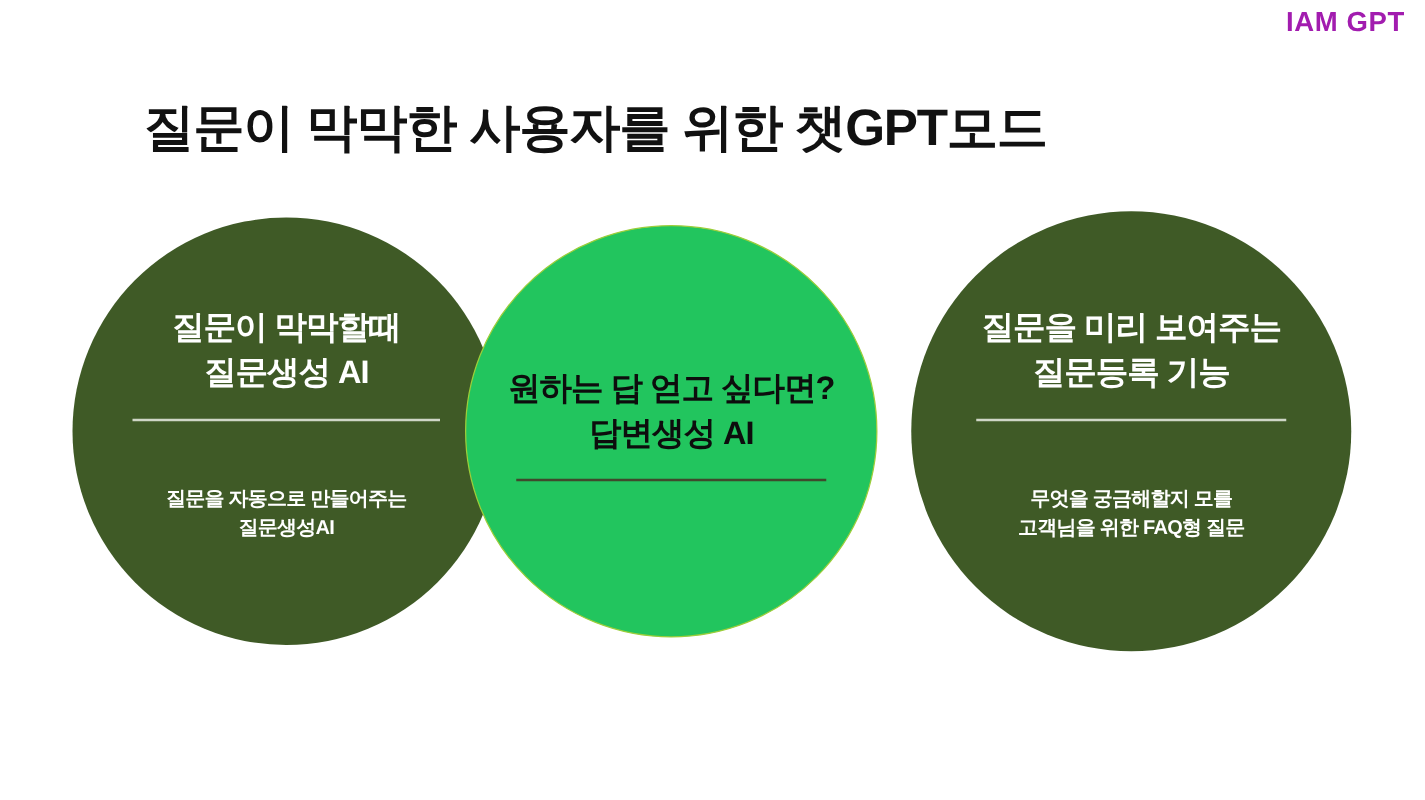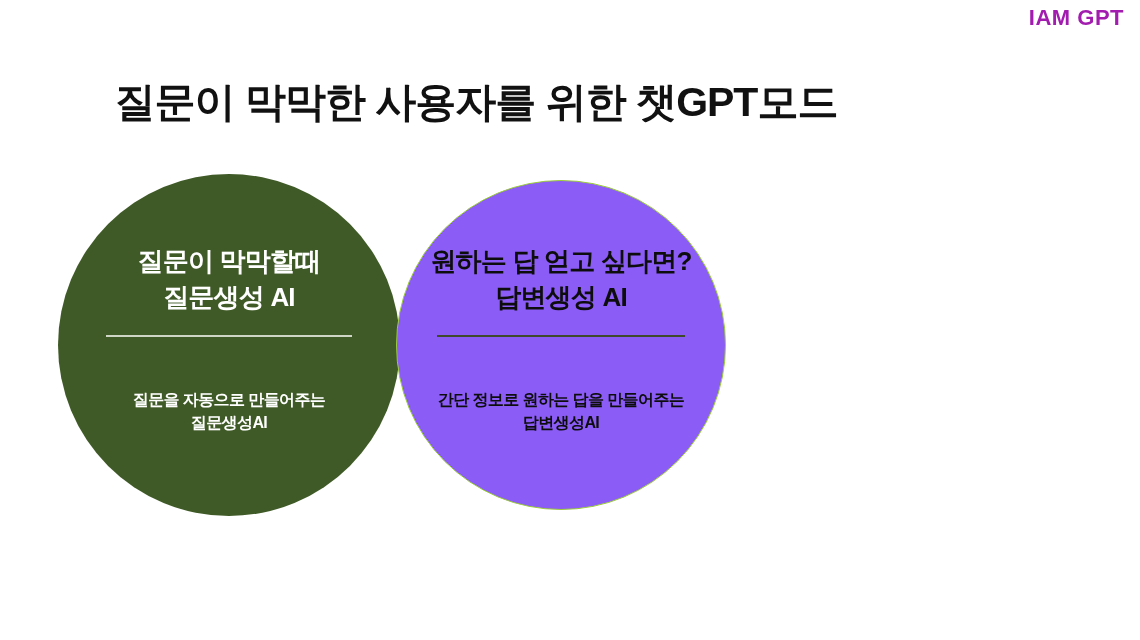--- a/index.html
+++ b/index.html
@@ -75,25 +75,25 @@
   .circle-left {
     left: 58px;
     top: 174px;
     width: 342px;
     height: 342px;
     background: #3f5a26;
     z-index: 1;
   }
 
   .circle-center {
-    left: 396px;
+    left: 372px;
     top: 180px;
     width: 330px;
     height: 330px;
-    background: #8b5cf6;
+    background: #22c55e;
     border: 1.5px solid #9cce3a;
     z-index: 2;
   }
 
   .circle-right {
     left: 729px;
     top: 169px;
     width: 352px;
     height: 352px;
     background: #3f5a26;
@@ -179,20 +179,27 @@
         <div class="circle-body">질문을 자동으로 만들어주는
 질문생성AI</div>
       </div>
     </div>
 
     <div class="circle circle-center">
       <div class="circle-inner">
         <div class="circle-heading">원하는 답 얻고 싶다면?
 답변생성 AI</div>
         <div class="circle-divider"></div>
-        <div class="circle-body">간단 정보로 원하는 답을 만들어주는
-답변생성AI</div>
       </div>
     </div>
 
+    <div class="circle circle-right">
+      <div class="circle-inner">
+        <div class="circle-heading">질문을 미리 보여주는
+질문등록 기능</div>
+        <div class="circle-divider"></div>
+        <div class="circle-body">무엇을 궁금해할지 모를
+고객님을 위한 FAQ형 질문</div>
+      </div>
+    </div>
 
   </div>
 </div>
 
 </body></html>

